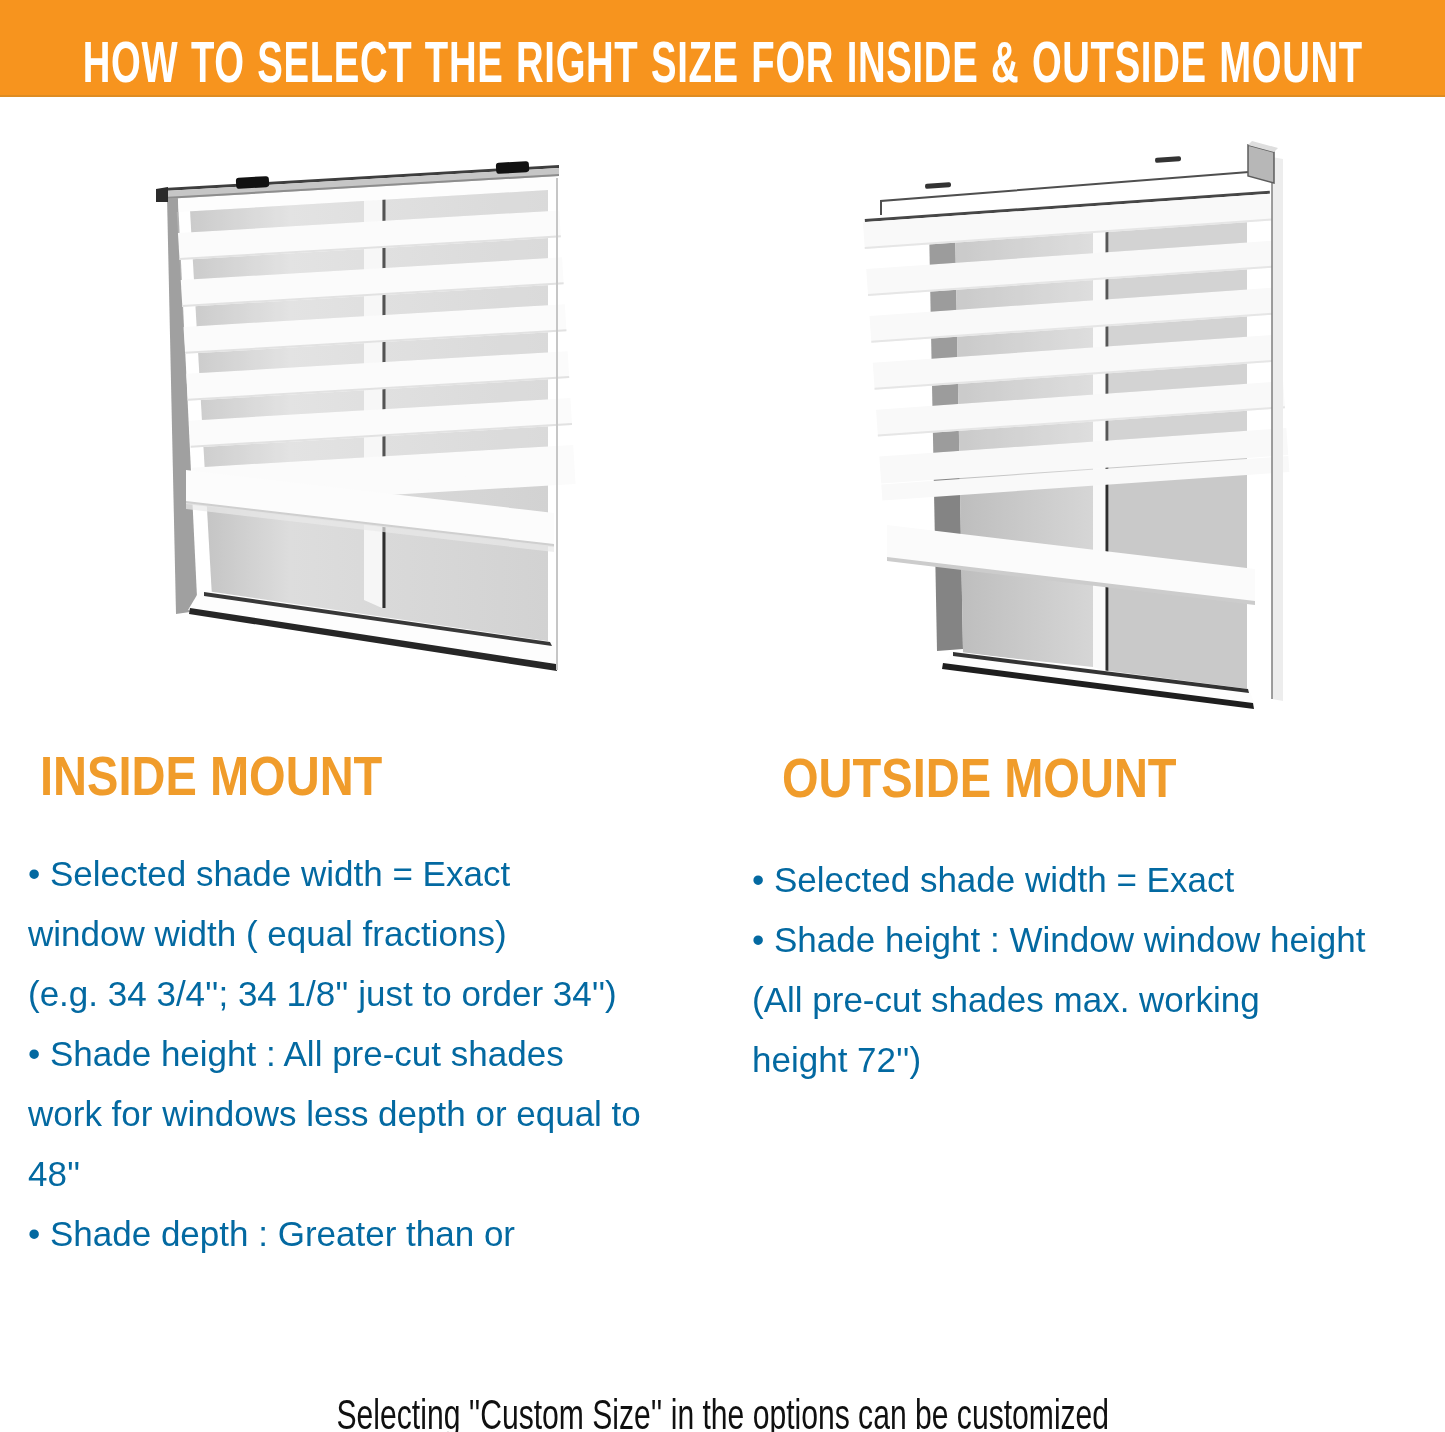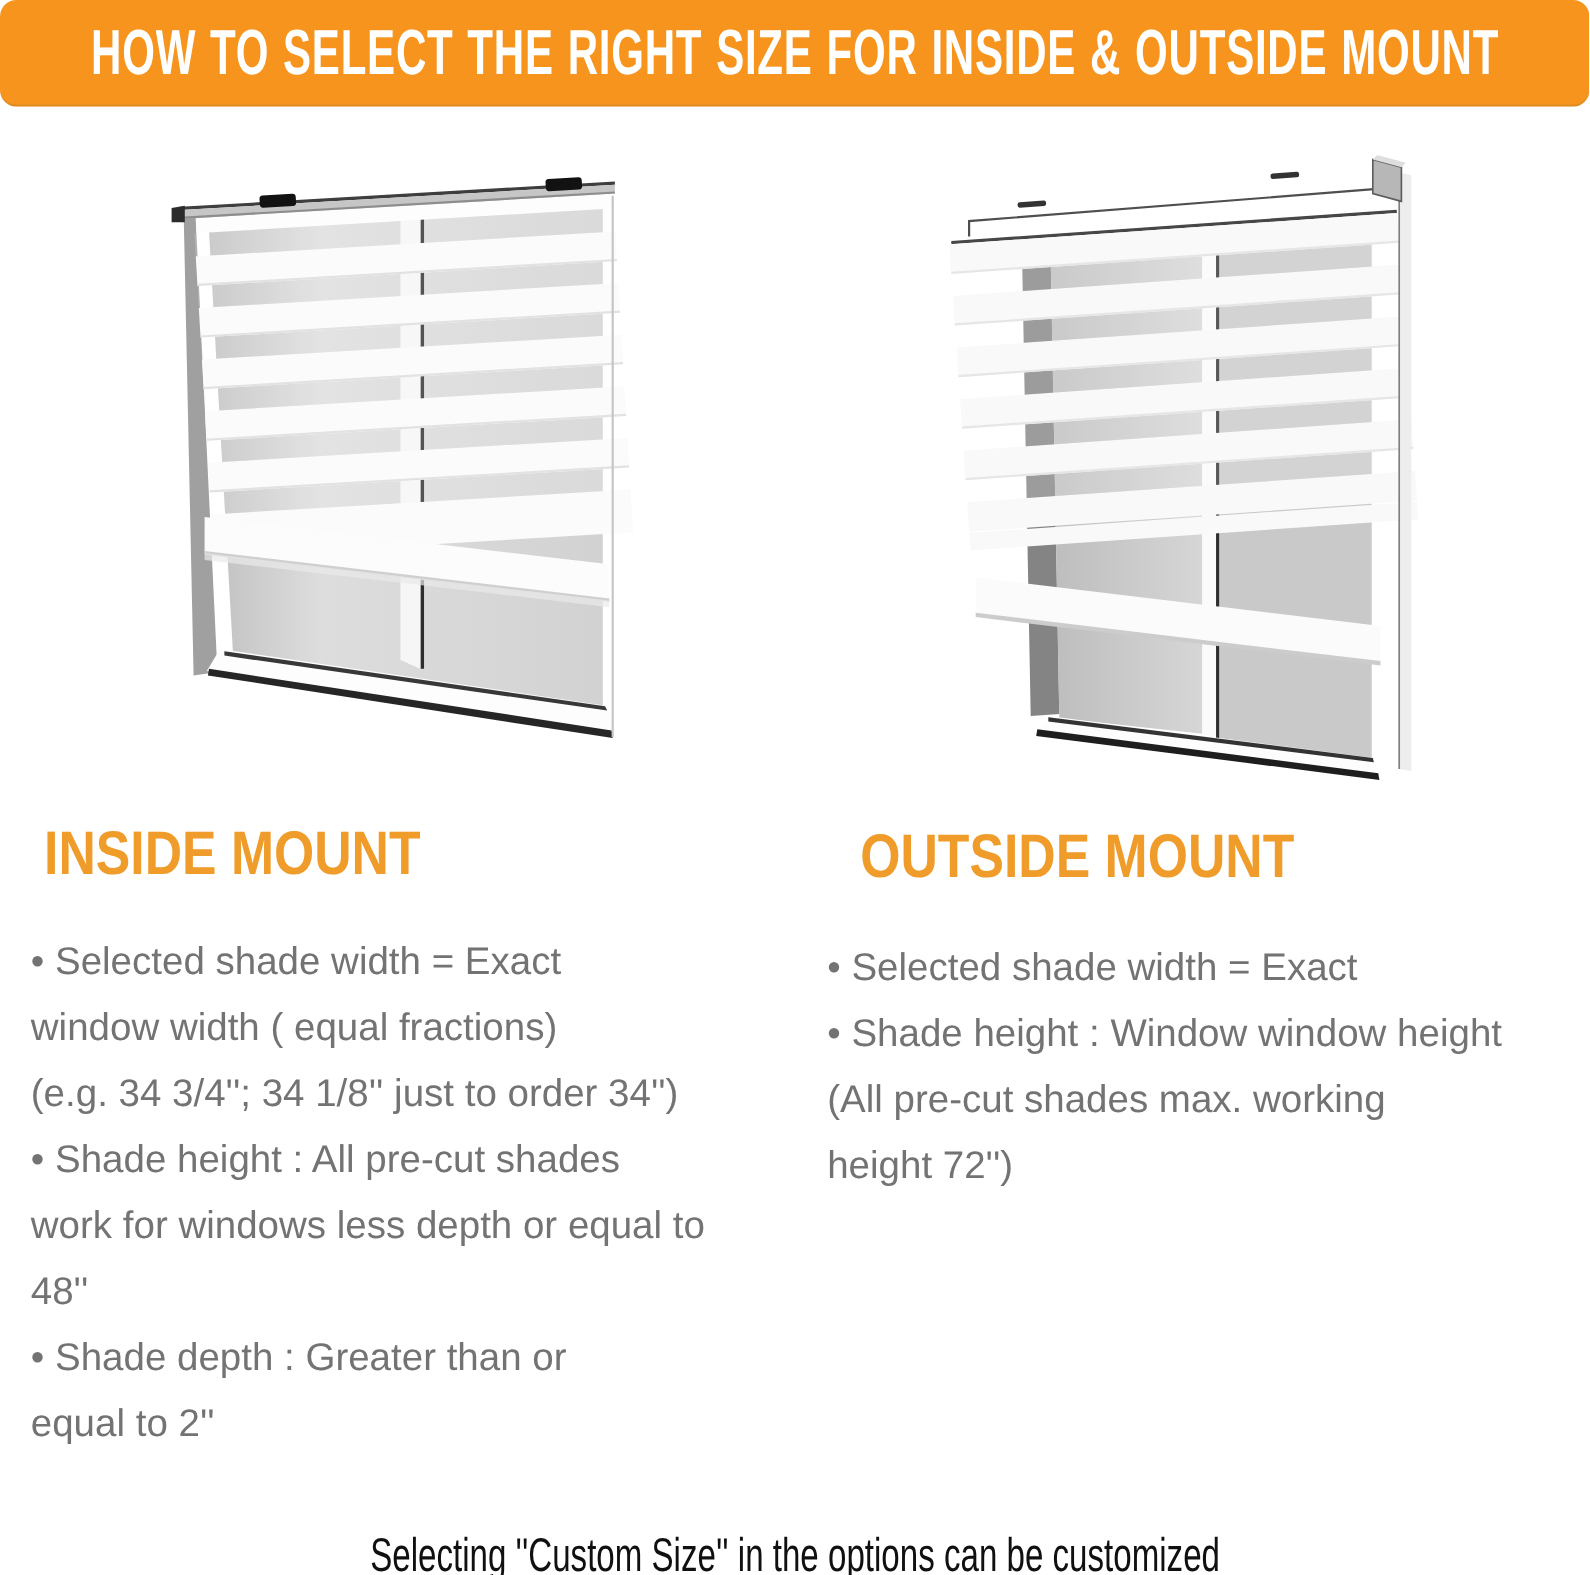--- a/index.html
+++ b/index.html
@@ -5,42 +5,42 @@
   html,body { margin:0; padding:0; background:#fff; }
   .page {
     position:relative; width:1445px; height:1432px; overflow:hidden;
     background:#ffffff; font-family:"Liberation Sans", sans-serif;
   }
   
   .banner {
     position:absolute; left:0; top:0; width:1445px; height:95px;
     background:#F7941E; background:var(--banner-bg, #F7941E);
     border-bottom:2px solid rgba(190,130,40,.45);
-    display:flex; align-items:center; justify-content:center;border-radius:15px;
+    display:flex; align-items:flex-end; justify-content:center;
   }
   .banner-text {
     color:#fff; color:var(--banner-text, #fff);
     font-weight:bold; font-size:58px; letter-spacing:1px; word-spacing:2px;
     white-space:nowrap; transform:scaleX(0.66);
   }
   
   .illus { position:absolute; }
   .illus-left  { left:140px; top:140px; }
   .illus-right { left:845px; top:135px; }
   
   .hd {
     position:absolute; margin:0; font-size:56px; font-weight:bold;
     color:#F09C2B; color:var(--heading, #F09C2B);
     white-space:nowrap; transform:scaleX(0.84); transform-origin:left top;
     line-height:56px;
   }
   .hd-left  { left:40px;  top:748px; }
   .hd-right { left:782px; top:750px; }
   
-  .copy { position:absolute; font-size:35px; color:#737373; }
+  .copy { position:absolute; font-size:35px; color:#0369a1; }
   .copy .ln { height:60px; line-height:60px; white-space:nowrap; }
   .copy-left  { left:28px;  top:844px; }
   .copy-right { left:752px; top:850px; }
   
   .footer {
     position:absolute; left:0; top:1390px; width:1445px;
     text-align:center; font-size:43px; line-height:49px; color:#101010;
   }
   .footer span { display:inline-block; white-space:nowrap; transform:scaleX(0.70); }
 </style>
@@ -201,21 +201,20 @@
   <h2 class="hd hd-right">OUTSIDE MOUNT</h2>
 
   <div class="copy copy-left">
     <div class="ln">• Selected shade width = Exact</div>
     <div class="ln">window width ( equal fractions)</div>
     <div class="ln">(e.g. 34 3/4''; 34 1/8'' just to order 34'')</div>
     <div class="ln">• Shade height : All pre-cut shades</div>
     <div class="ln">work for windows less depth or equal to</div>
     <div class="ln">48''</div>
     <div class="ln">• Shade depth : Greater than or</div>
-    <div class="ln">equal to 2''</div>
   </div>
 
   <div class="copy copy-right">
     <div class="ln">• Selected shade width = Exact</div>
     <div class="ln">• Shade height : Window window height</div>
     <div class="ln">(All pre-cut shades max. working</div>
     <div class="ln">height 72'')</div>
   </div>
 
   <div class="footer">

